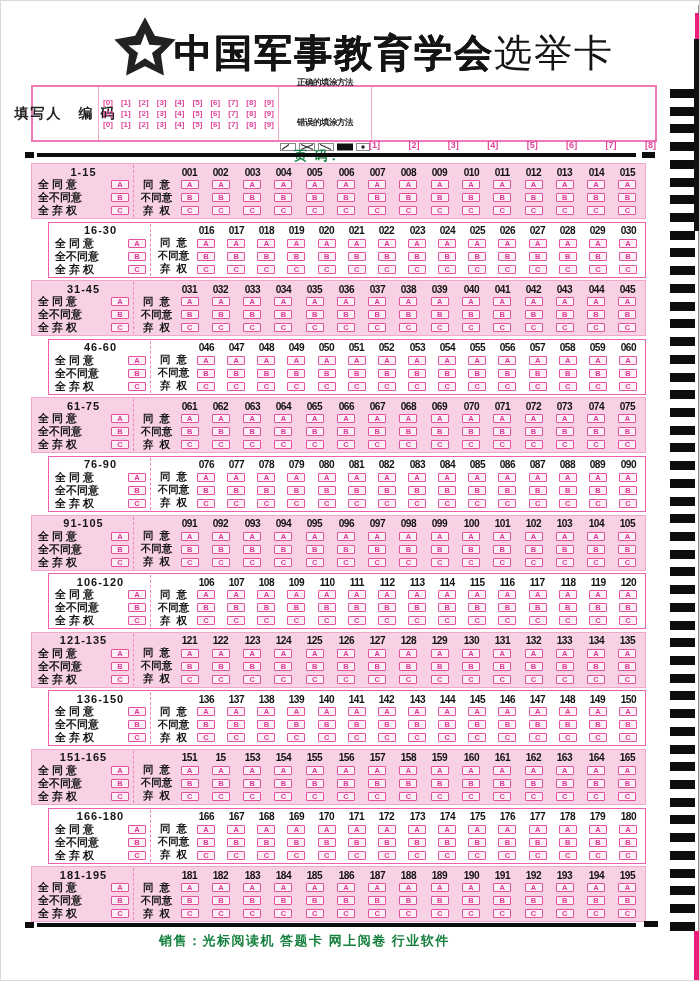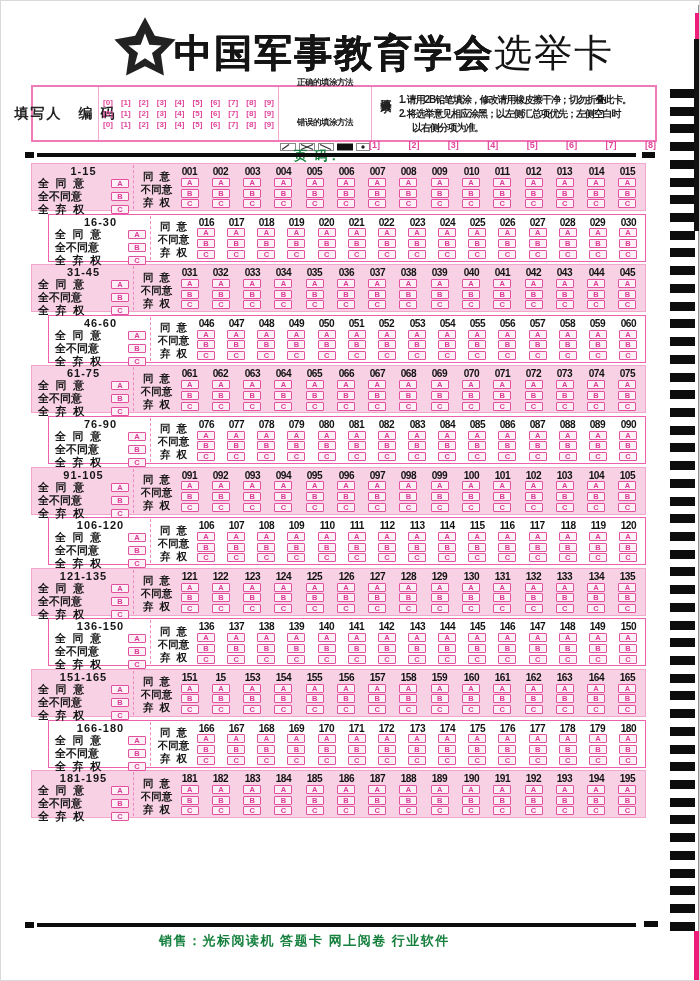--- a/index.html
+++ b/index.html
@@ -43,29 +43,29 @@
                 color:#15803d; white-space:pre; }
   .page-bubbles { position:absolute; left:368px; top:2px; width:287px; display:flex; justify-content:space-between; }
   .page-bubbles .dg { font-size:9px; }
 
   
   .rule { position:absolute; background:#0c0c0c; }
   .sq { position:absolute; background:#0c0c0c; }
 
   
   .blocks { position:absolute; left:30px; top:162px; width:615px; }
-  .block { height:48px; margin-bottom:2.6px; display:flex; padding:1px 2px 1px 6px; }
+  .block { height:56px; margin-bottom:2.6px; display:flex; padding:1px 2px 1px 6px; }
   .block.pink { background:#f8d2e4; border:1px solid #f2a6cb; }
   .block.white { background:#ffffff; border:1.5px solid #ee5fad;margin-left:17px; }
   .bcol { display:flex; flex-direction:column; }
   .slot { height:13px; display:flex; align-items:center; justify-content:center; }
   .left-col { width:96px; border-right:1px dashed #ed87be; padding-right:4px; }
   .left-col .slot { justify-content:space-between; }
   .range { width:100%; text-align:center; font-size:11px; font-weight:bold; color:#161616; letter-spacing:1px; }
-  .slabel { font-size:11px; color:#161616; font-weight:bold; white-space:pre; letter-spacing:0px;font-family:Liberation Mono, monospace; }
+  .slabel { font-size:11px; color:#161616; font-weight:bold; white-space:pre; letter-spacing:0px; }
   .dlabel-col { width:40px; padding-left:5px; }
   .dlabel-col .slot { justify-content:center; }
   .dlabel { font-size:10.5px; color:#161616; font-weight:bold; white-space:pre; }
   .num-col { flex:1; }
   .num { font-size:11px; font-weight:bold; color:#111; letter-spacing:-0.5px; transform:scaleX(0.92); }
   .bubble { display:inline-block; width:18px; height:9px; border:1px solid #e2519e; background:#fdf1f7;
             color:#dc3a95; font-size:7.5px; font-weight:bold; line-height:7.5px; text-align:center;
             border-radius:1px; }
 
   
@@ -156,28 +156,20 @@
           </svg>
         <svg width="16" height="8">
             <rect x="0" y="0.5" width="16" height="7" fill="#111"></rect>
           </svg>
         <svg width="14" height="8">
             <rect x="0.5" y="0.5" width="13" height="7" fill="none" stroke="#888"></rect>
             <circle cx="7" cy="4" r="1.7" fill="#222"></circle>
           </svg>
       </div>
     </div>
-    <div class="cp-cell cp-req">
-      <div class="req-label">填涂要求</div>
-      <div class="req-lines">
-        <div>1. 请用2B铅笔填涂，修改请用橡皮擦干净；切勿折叠此卡。</div>
-        <div>2. 将选举意见相应涂黑；以左侧汇总项优先；左侧空白时</div>
-        <div class="indent">以右侧分项为准。</div>
-      </div>
-    </div>
   </div>
 
   <div class="page-row">
     <span class="page-label">页  码：</span>
     <span class="page-bubbles" id="page-bubbles">
         <span class="dg">1</span>
         <span class="dg">2</span>
         <span class="dg">3</span>
         <span class="dg">4</span>
         <span class="dg">5</span>

